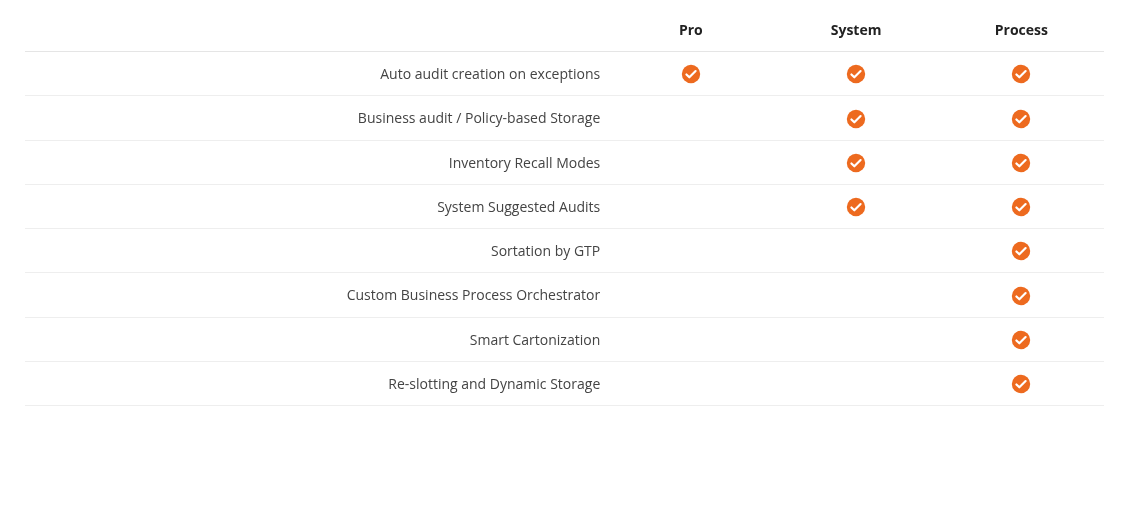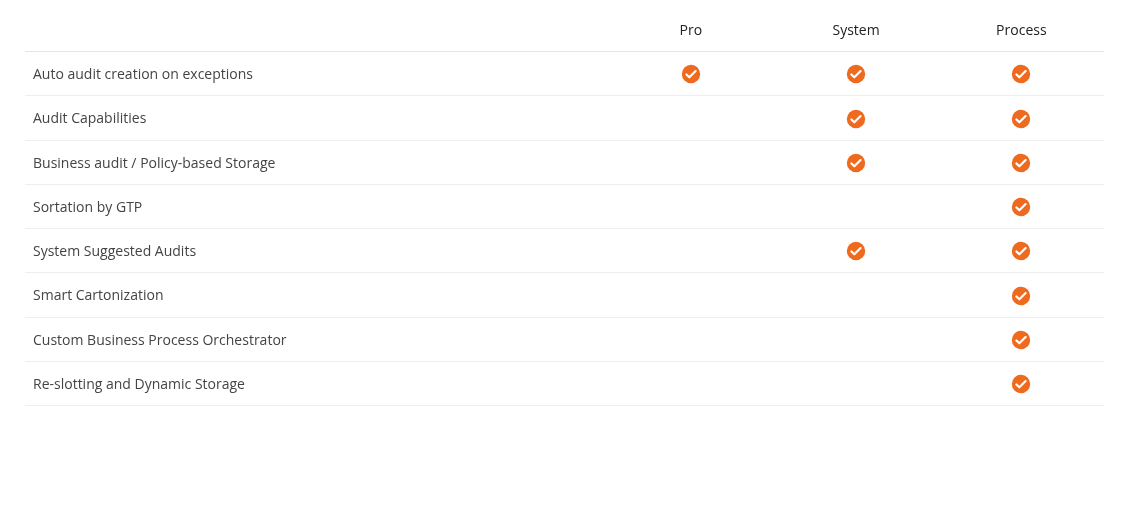--- a/index.html
+++ b/index.html
@@ -10,37 +10,37 @@
     color: #333;
     background: #fff;
     width: 1129px;
   }
   table {
     width: 100%;
     border-collapse: collapse;
   }
   thead th {
     text-align: center;
-    font-weight: 400;
+    font-weight: 700;
     font-size: 14px;
     color: #222;
     padding: 10px 8px 12px 8px;
     border-bottom: 1px solid #e5e5e5;
   }
   thead th.feature-col { text-align: left; }
   tbody td {
     padding: 11px 8px;
     border-bottom: 1px solid #eee;
     text-align: center;
     vertical-align: middle;
     font-size: 14px;
     color: #444;
   }
   tbody td.feature-name {
-    text-align: left;
+    text-align: right;
     color: #444;
   }
   .col-feature { width: 54%; }
   .col-plan { width: 15.3%; }
   .check {
     display: inline-block;
     width: 20px;
     height: 20px;
     vertical-align: middle;
   }
@@ -74,75 +74,75 @@
         <td><span class="check"><svg viewBox="0 0 24 24" width="20" height="20">
               <circle cx="12" cy="12" r="11" fill="#ed6a1f"></circle>
               <path d="M6.5 12.5 L10 16 L17.5 8.5" stroke="#fff" stroke-width="2.6" fill="none" stroke-linecap="round" stroke-linejoin="round"></path>
             </svg></span></td>
         <td><span class="check"><svg viewBox="0 0 24 24" width="20" height="20">
               <circle cx="12" cy="12" r="11" fill="#ed6a1f"></circle>
               <path d="M6.5 12.5 L10 16 L17.5 8.5" stroke="#fff" stroke-width="2.6" fill="none" stroke-linecap="round" stroke-linejoin="round"></path>
             </svg></span></td>
       </tr>
       <tr>
-        <td class="feature-name">Audit Capabilities</td>
+        <td class="feature-name">Business audit / Policy-based Storage</td>
         <td></td>
         <td><span class="check"><svg viewBox="0 0 24 24" width="20" height="20">
               <circle cx="12" cy="12" r="11" fill="#ed6a1f"></circle>
               <path d="M6.5 12.5 L10 16 L17.5 8.5" stroke="#fff" stroke-width="2.6" fill="none" stroke-linecap="round" stroke-linejoin="round"></path>
             </svg></span></td>
         <td><span class="check"><svg viewBox="0 0 24 24" width="20" height="20">
               <circle cx="12" cy="12" r="11" fill="#ed6a1f"></circle>
               <path d="M6.5 12.5 L10 16 L17.5 8.5" stroke="#fff" stroke-width="2.6" fill="none" stroke-linecap="round" stroke-linejoin="round"></path>
             </svg></span></td>
       </tr>
       <tr>
-        <td class="feature-name">Business audit / Policy-based Storage</td>
+        <td class="feature-name">Inventory Recall Modes</td>
+        <td></td>
+        <td><span class="check"><svg viewBox="0 0 24 24" width="20" height="20">
+              <circle cx="12" cy="12" r="11" fill="#ed6a1f"></circle>
+              <path d="M6.5 12.5 L10 16 L17.5 8.5" stroke="#fff" stroke-width="2.6" fill="none" stroke-linecap="round" stroke-linejoin="round"></path>
+            </svg></span></td>
+        <td><span class="check"><svg viewBox="0 0 24 24" width="20" height="20">
+              <circle cx="12" cy="12" r="11" fill="#ed6a1f"></circle>
+              <path d="M6.5 12.5 L10 16 L17.5 8.5" stroke="#fff" stroke-width="2.6" fill="none" stroke-linecap="round" stroke-linejoin="round"></path>
+            </svg></span></td>
+      </tr>
+      <tr>
+        <td class="feature-name">System Suggested Audits</td>
         <td></td>
         <td><span class="check"><svg viewBox="0 0 24 24" width="20" height="20">
               <circle cx="12" cy="12" r="11" fill="#ed6a1f"></circle>
               <path d="M6.5 12.5 L10 16 L17.5 8.5" stroke="#fff" stroke-width="2.6" fill="none" stroke-linecap="round" stroke-linejoin="round"></path>
             </svg></span></td>
         <td><span class="check"><svg viewBox="0 0 24 24" width="20" height="20">
               <circle cx="12" cy="12" r="11" fill="#ed6a1f"></circle>
               <path d="M6.5 12.5 L10 16 L17.5 8.5" stroke="#fff" stroke-width="2.6" fill="none" stroke-linecap="round" stroke-linejoin="round"></path>
             </svg></span></td>
       </tr>
       <tr>
         <td class="feature-name">Sortation by GTP</td>
         <td></td>
         <td></td>
         <td><span class="check"><svg viewBox="0 0 24 24" width="20" height="20">
               <circle cx="12" cy="12" r="11" fill="#ed6a1f"></circle>
               <path d="M6.5 12.5 L10 16 L17.5 8.5" stroke="#fff" stroke-width="2.6" fill="none" stroke-linecap="round" stroke-linejoin="round"></path>
             </svg></span></td>
       </tr>
       <tr>
-        <td class="feature-name">System Suggested Audits</td>
-        <td></td>
-        <td><span class="check"><svg viewBox="0 0 24 24" width="20" height="20">
-              <circle cx="12" cy="12" r="11" fill="#ed6a1f"></circle>
-              <path d="M6.5 12.5 L10 16 L17.5 8.5" stroke="#fff" stroke-width="2.6" fill="none" stroke-linecap="round" stroke-linejoin="round"></path>
-            </svg></span></td>
-        <td><span class="check"><svg viewBox="0 0 24 24" width="20" height="20">
-              <circle cx="12" cy="12" r="11" fill="#ed6a1f"></circle>
-              <path d="M6.5 12.5 L10 16 L17.5 8.5" stroke="#fff" stroke-width="2.6" fill="none" stroke-linecap="round" stroke-linejoin="round"></path>
-            </svg></span></td>
-      </tr>
-      <tr>
-        <td class="feature-name">Smart Cartonization</td>
+        <td class="feature-name">Custom Business Process Orchestrator</td>
         <td></td>
         <td></td>
         <td><span class="check"><svg viewBox="0 0 24 24" width="20" height="20">
               <circle cx="12" cy="12" r="11" fill="#ed6a1f"></circle>
               <path d="M6.5 12.5 L10 16 L17.5 8.5" stroke="#fff" stroke-width="2.6" fill="none" stroke-linecap="round" stroke-linejoin="round"></path>
             </svg></span></td>
       </tr>
       <tr>
-        <td class="feature-name">Custom Business Process Orchestrator</td>
+        <td class="feature-name">Smart Cartonization</td>
         <td></td>
         <td></td>
         <td><span class="check"><svg viewBox="0 0 24 24" width="20" height="20">
               <circle cx="12" cy="12" r="11" fill="#ed6a1f"></circle>
               <path d="M6.5 12.5 L10 16 L17.5 8.5" stroke="#fff" stroke-width="2.6" fill="none" stroke-linecap="round" stroke-linejoin="round"></path>
             </svg></span></td>
       </tr>
       <tr>
         <td class="feature-name">Re-slotting and Dynamic Storage</td>
         <td></td>

